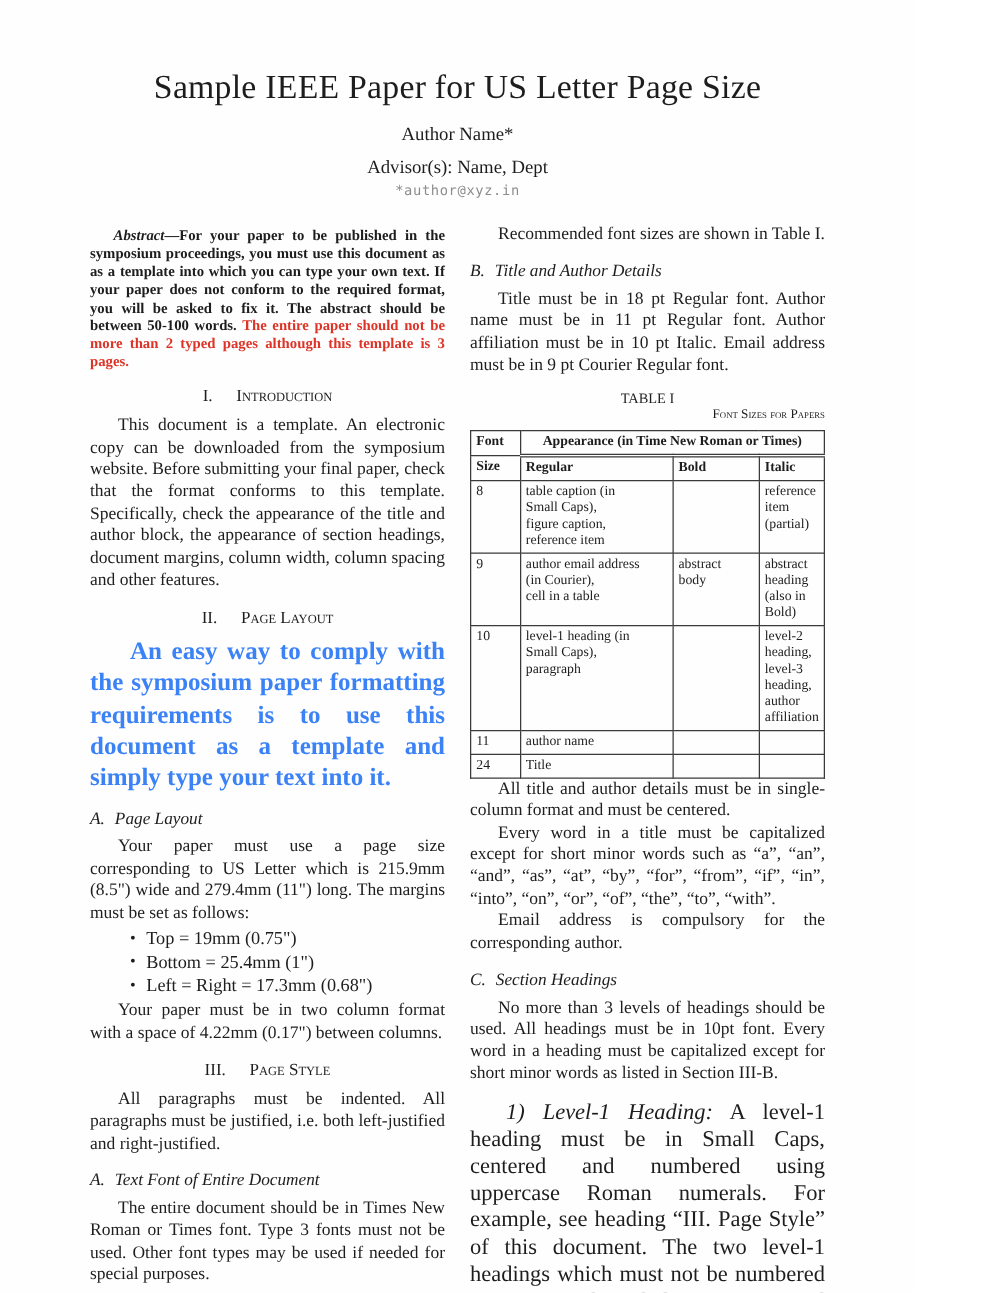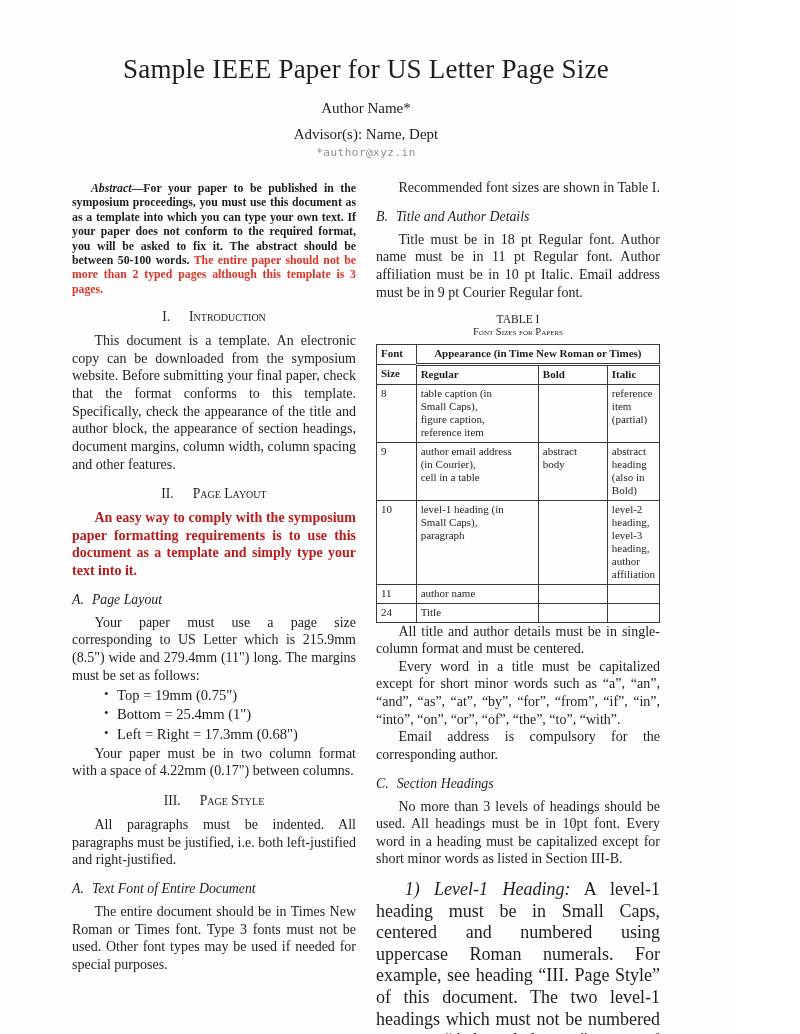--- a/index.html
+++ b/index.html
@@ -21,37 +21,37 @@
     font-size:14px; line-height:1.26; text-align:justify;
     text-indent:1.6em; margin:0;
   }
   .abstract {
     font-size:11.8px; font-weight:bold; line-height:1.22;
     text-align:justify; text-indent:1.6em; margin:2px 0 0 0;
   }
   .abs-label { font-style:italic; }
   .red { color:#dd3427; }
   p.redpara {
-    font-size:14px; line-height:1.26; text-align:justify;
-    text-indent:1.6em; margin:0; font-weight:bold; color:#b91c1c;
+    font-size:20px; line-height:1.26; text-align:justify;
+    text-indent:1.6em; margin:0; font-weight:bold; color:#3b82f6;
   }
 
   .sec { text-align:center; font-size:13.6px; margin:13px 0 7px 0; }
   .sec .st { margin-left:19px; }
   .sc { font-variant:small-caps; }
 
   .sub { font-style:italic; font-size:13.8px; margin:12px 0 6px 0; }
   .sub .st { margin-left:8px; }
 
   ul.bullets { list-style:none; margin:3px 0 2px 0; padding:0 0 0 32px; }
   ul.bullets li { position:relative; font-size:14.6px; line-height:1.18; padding-left:13px; margin-bottom:2px; }
   ul.bullets li::before { content:"\2022"; position:absolute; left:0; top:-1px; font-size:13px; }
 
   .tcap1 { text-align:center; font-size:11.5px; margin-top:12px; }
-  .tcap2 { text-align:center; font-size:10.5px; font-variant:small-caps; margin-top:1px; }
+  .tcap2 { text-align:right; font-size:10.5px; font-variant:small-caps; margin-top:1px; }
 
   table.fonts { width:100%; border-collapse:collapse; margin-top:7px; font-size:11px; line-height:1.18; }
   table.fonts th, table.fonts td { border:1px solid #3a3a3a; padding:2px 4px 3px 4px; vertical-align:top; text-align:left; }
   table.fonts th.span { text-align:center; border-bottom:3px double #3a3a3a; }
   table.fonts td.pre { white-space:pre-line; }
   table.fonts .szcol { width:34px; }
   table.fonts .regcol { width:140px; }
   table.fonts .boldcol { width:70px; }
 
   p.lvl { font-size:18px; line-height:1.2; text-align:justify; text-indent:1.6em; margin:11px 0 0 0; }

